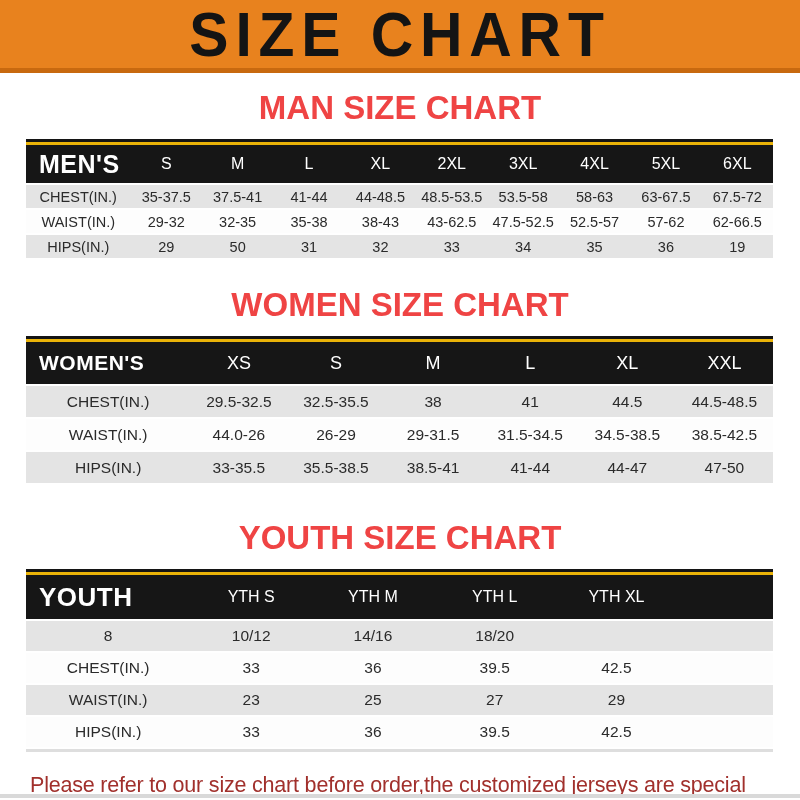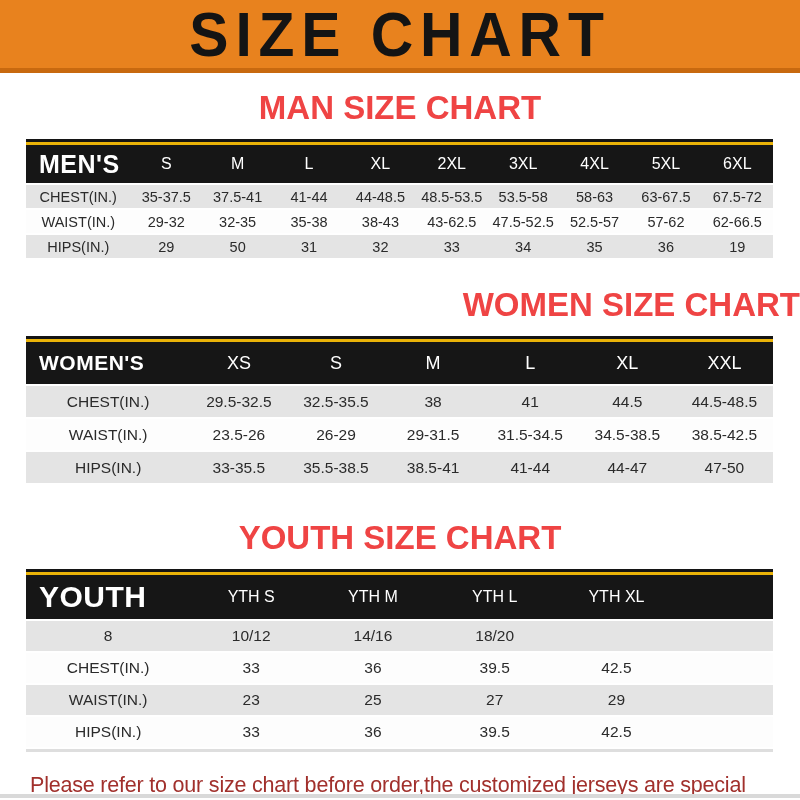--- a/index.html
+++ b/index.html
@@ -16,21 +16,21 @@
   .banner-title{
     display:inline-block;font-size:60px;font-weight:800;color:#141414;
     letter-spacing:7px;transform:scale(0.98,1.05);white-space:nowrap;
   }
   
   .section-heading{
     text-align:center;font-size:33px;font-weight:800;color:#ef4444;
     letter-spacing:0px;margin:0;white-space:nowrap;
   }
   .heading-men{margin-top:16px;}
-  .heading-women{margin-top:26px;text-align:right;}
+  .heading-women{margin-top:26px;}
   .heading-youth{margin-top:34px;}
   
   .grid-table{
     width:747px;margin:12px auto 0 26px;
     border-top:3px solid #141414;background:#eab308;
   }
   .grid-table .row{
     display:grid;align-items:center;border-bottom:2px solid #ffffff;
   }
   .grid-table .cell{display:block;text-align:center;white-space:nowrap;overflow:visible;}
@@ -47,21 +47,21 @@
   .men-table .corner{font-size:25px;}
   .men-table .colhead{font-size:16px;}
   
   .women-table .row{grid-template-columns:22% repeat(6,1fr);height:31px;font-size:15.5px;}
   .women-table .row.head{height:42px;}
   .women-table .corner{font-size:21px;}
   .women-table .colhead{font-size:18px;}
   
   .youth-table .row{grid-template-columns:22% 16.3% 16.3% 16.3% 16.3% auto;height:30px;font-size:15.5px;}
   .youth-table .row.head{height:44px;}
-  .youth-table .corner{font-size:30px;}
+  .youth-table .corner{font-size:26px;}
   .youth-table .colhead{font-size:16px;}
   .youth-table{border-bottom:3px solid #dedede;}
   
   .footer{
     margin:17px 0 0 30px;color:#a1302c;font-size:21.5px;line-height:33px;
     letter-spacing:-0.2px;font-weight:400;
   }
   .bottom-rule{
     position:absolute;left:0;top:794px;width:800px;height:4px;background:#d9d9d9;
   }
@@ -140,21 +140,21 @@
       <span class="cell rowlabel">CHEST(IN.)</span>
       <span class="cell val">29.5-32.5</span>
       <span class="cell val">32.5-35.5</span>
       <span class="cell val">38</span>
       <span class="cell val">41</span>
       <span class="cell val">44.5</span>
       <span class="cell val">44.5-48.5</span>
     </div>
     <div class="row white">
       <span class="cell rowlabel">WAIST(IN.)</span>
-      <span class="cell val">23.5-26</span>
+      <span class="cell val">44.0-26</span>
       <span class="cell val">26-29</span>
       <span class="cell val">29-31.5</span>
       <span class="cell val">31.5-34.5</span>
       <span class="cell val">34.5-38.5</span>
       <span class="cell val">38.5-42.5</span>
     </div>
     <div class="row shade">
       <span class="cell rowlabel">HIPS(IN.)</span>
       <span class="cell val">33-35.5</span>
       <span class="cell val">35.5-38.5</span>

